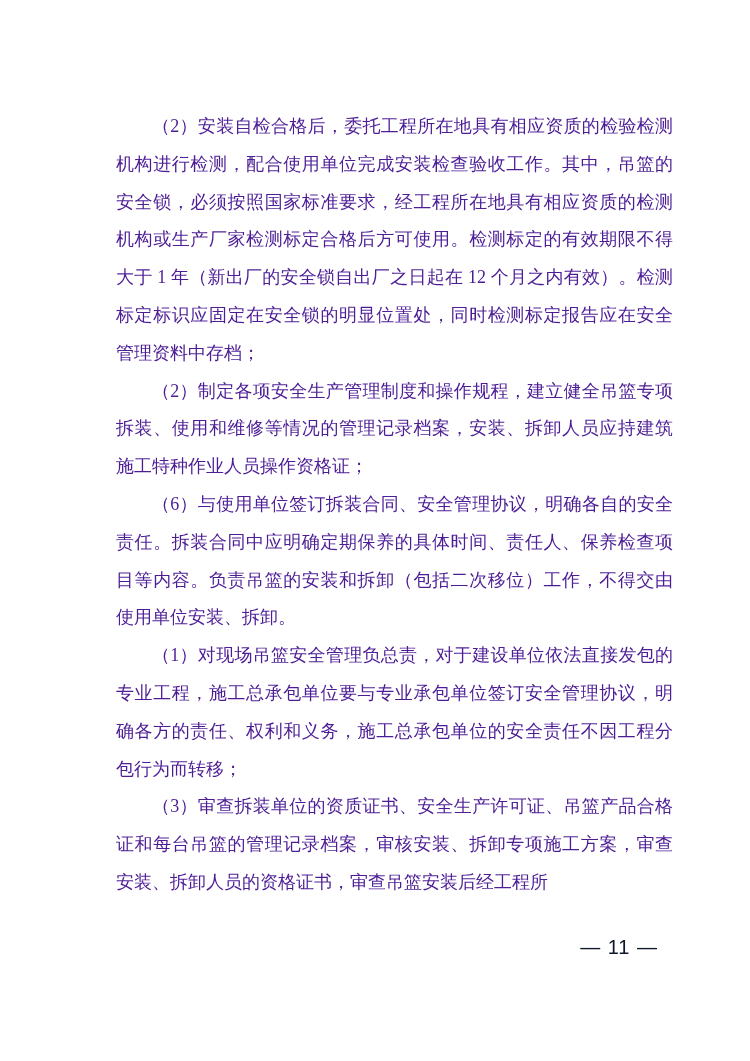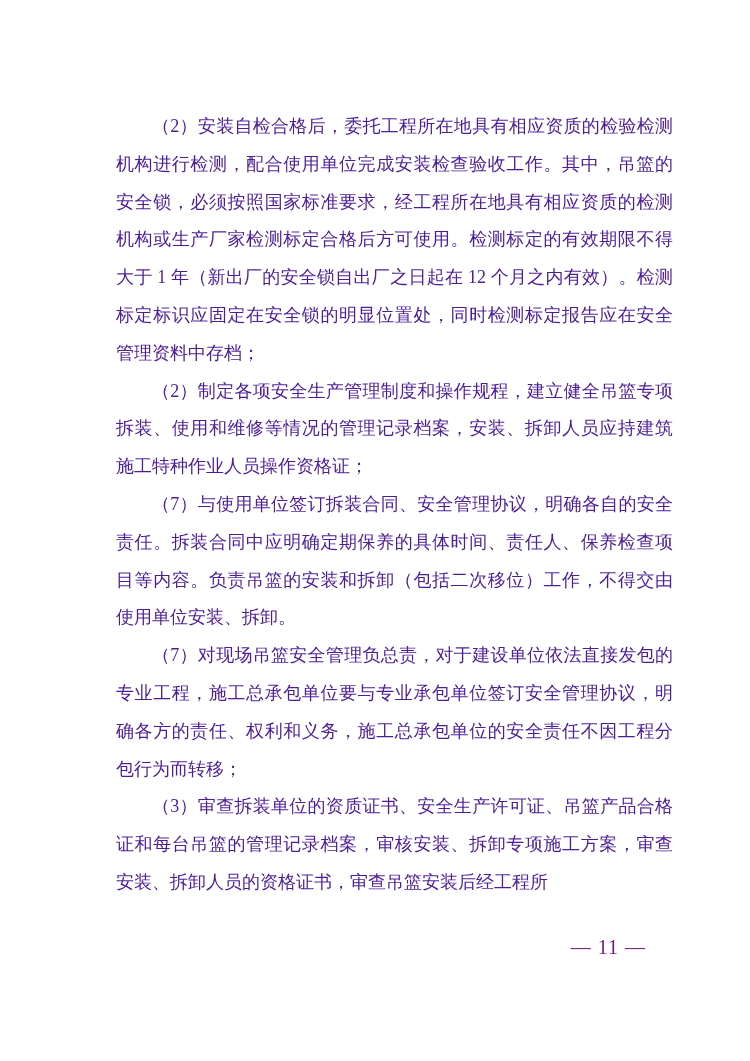--- a/index.html
+++ b/index.html
@@ -28,32 +28,32 @@
     text-justify: inter-ideograph;
   }
   .para {
     margin: 0;
     text-indent: 2em;
     word-break: break-all;
   }
   .page-number {
     position: absolute;
     top: 936px;
-    right: 104px;
+    right: 92px;
     font-size: 20px;
-    color: #701a75;
+    color: #0f172a;
     letter-spacing: 1px;
-    font-family: Liberation Serif, serif;
+    font-family: Liberation Sans, sans-serif;
   }
 </style>
 </head>
 <body>
 
 <div class="page">
   <div class="content">
     <p class="para">（2）安装自检合格后，委托工程所在地具有相应资质的检验检测机构进行检测，配合使用单位完成安装检查验收工作。其中，吊篮的安全锁，必须按照国家标准要求，经工程所在地具有相应资质的检测机构或生产厂家检测标定合格后方可使用。检测标定的有效期限不得大于 1 年（新出厂的安全锁自出厂之日起在 12 个月之内有效）。检测标定标识应固定在安全锁的明显位置处，同时检测标定报告应在安全管理资料中存档；</p>
     <p class="para">（2）制定各项安全生产管理制度和操作规程，建立健全吊篮专项拆装、使用和维修等情况的管理记录档案，安装、拆卸人员应持建筑施工特种作业人员操作资格证；</p>
-    <p class="para">（7）与使用单位签订拆装合同、安全管理协议，明确各自的安全责任。拆装合同中应明确定期保养的具体时间、责任人、保养检查项目等内容。负责吊篮的安装和拆卸（包括二次移位）工作，不得交由使用单位安装、拆卸。</p>
-    <p class="para">（7）对现场吊篮安全管理负总责，对于建设单位依法直接发包的专业工程，施工总承包单位要与专业承包单位签订安全管理协议，明确各方的责任、权利和义务，施工总承包单位的安全责任不因工程分包行为而转移；</p>
+    <p class="para">（6）与使用单位签订拆装合同、安全管理协议，明确各自的安全责任。拆装合同中应明确定期保养的具体时间、责任人、保养检查项目等内容。负责吊篮的安装和拆卸（包括二次移位）工作，不得交由使用单位安装、拆卸。</p>
+    <p class="para">（1）对现场吊篮安全管理负总责，对于建设单位依法直接发包的专业工程，施工总承包单位要与专业承包单位签订安全管理协议，明确各方的责任、权利和义务，施工总承包单位的安全责任不因工程分包行为而转移；</p>
     <p class="para">（3）审查拆装单位的资质证书、安全生产许可证、吊篮产品合格证和每台吊篮的管理记录档案，审核安装、拆卸专项施工方案，审查安装、拆卸人员的资格证书，审查吊篮安装后经工程所</p>
   </div>
   <div class="page-number">— 11 —</div>
 </div>
 
 </body></html>

